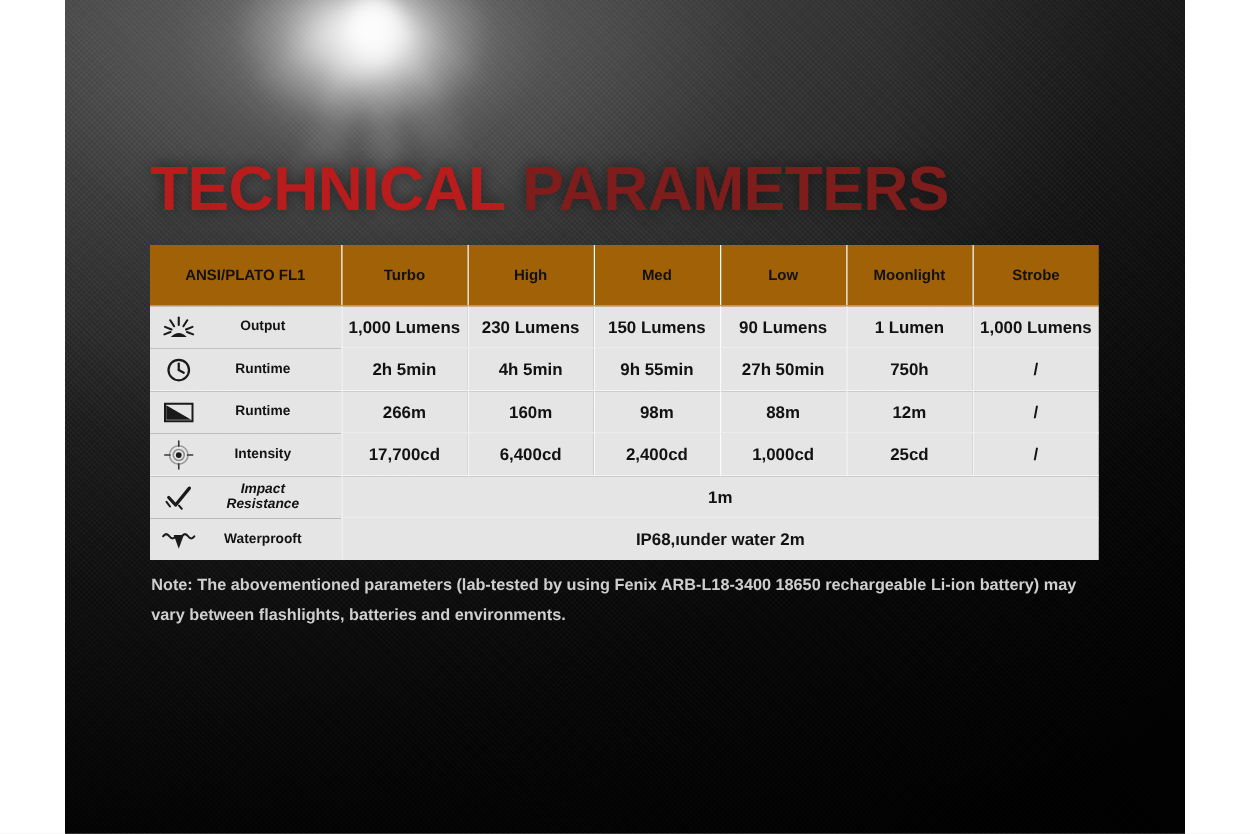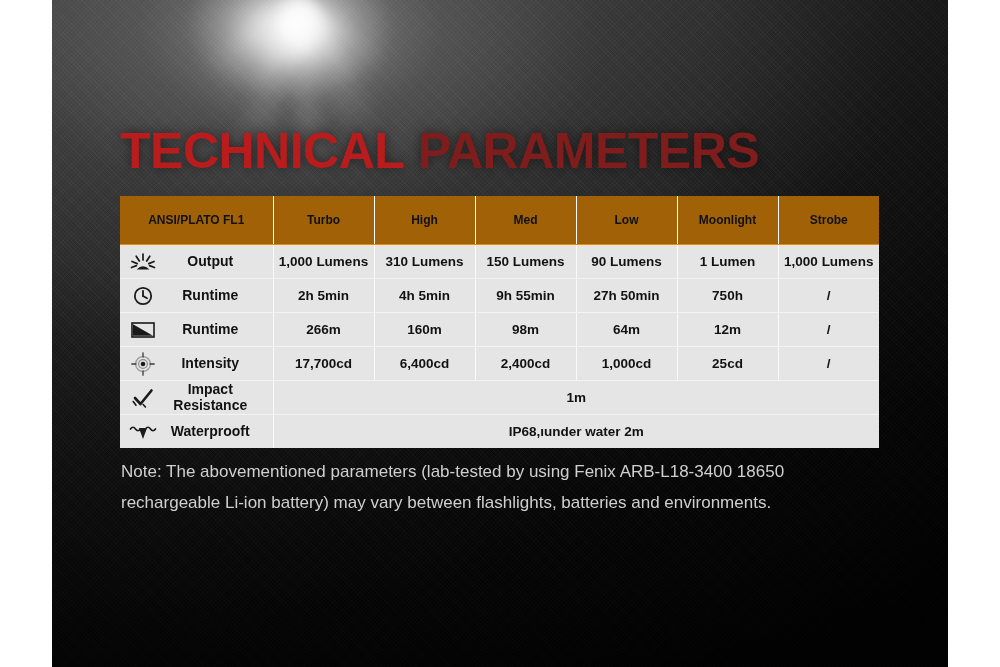--- a/index.html
+++ b/index.html
@@ -77,30 +77,30 @@
     border-bottom:1px solid #f3f3f3;
   }
   table.spec tr.body td:last-child{border-right:none;}
   table.spec tr.body:last-child td{border-bottom:none;}
   td.label-cell{
     text-align:left;position:relative;padding-left:0;
   }
   .label-inner{display:flex;align-items:center;height:100%;}
   .ico{width:46px;min-width:46px;display:flex;align-items:center;justify-content:center;}
   .ico svg{display:block;}
-  .label-text{flex:1;text-align:center;padding-right:18px;font-size:14px;line-height:1.08;}
-  td.tall{height:40px;}
+  .label-text{flex:1;text-align:center;padding-right:18px;font-size:11px;line-height:1.08;}
+  td.tall{height:40px;font-style:italic;}
   .dash{color:#9a9a9a;font-weight:normal;font-size:14px;}
   .value{font-weight:bold;}
   .merged{font-weight:bold;font-size:13.5px;}
 
   
   #note{
     position:absolute;left:121px;top:456px;width:760px;
-    color:#cfcfcf;font-size:17px;line-height:1.85;font-weight:normal;
+    color:#cfcfcf;font-size:13px;line-height:1.85;font-weight:bold;
   }
 </style>
 </head>
 <body>
 
 <div id="stage">
 
   <div id="panel">
     <div id="basegrad"></div>
     <div id="ray5" class="ray"></div>
@@ -154,21 +154,21 @@
                   <line x1="1.5" y1="15.5" x2="6.4" y2="13.6"></line>
                   <line x1="24.5" y1="15.5" x2="19.6" y2="13.6"></line>
                 </g>
                 <path d="M6.6 17.5 Q13 11.2 19.4 17.5 Z" fill="#1a1a1a"></path>
               </svg>
             </span>
             <span class="label-text">Output</span>
           </div>
         </td>
         <td class="value">1,000 Lumens</td>
-        <td class="value">310 Lumens</td>
+        <td class="value">230 Lumens</td>
         <td class="value">150 Lumens</td>
         <td class="value">90 Lumens</td>
         <td class="value">1 Lumen</td>
         <td class="value">1,000 Lumens</td>
       </tr>
 
       <tr class="body">
         <td class="label-cell">
           <div class="label-inner">
             <span class="ico">
@@ -197,21 +197,21 @@
                 <rect x="2" y="2" width="22" height="14" fill="none" stroke="#1a1a1a" stroke-width="1.6"></rect>
                 <path d="M3 3.2 L23 14.8 L3 14.8 Z" fill="#1a1a1a"></path>
               </svg>
             </span>
             <span class="label-text">Runtime</span>
           </div>
         </td>
         <td class="value">266m</td>
         <td class="value">160m</td>
         <td class="value">98m</td>
-        <td class="value">64m</td>
+        <td class="value">88m</td>
         <td class="value">12m</td>
         <td class="dash">/</td>
       </tr>
 
       <tr class="body">
         <td class="label-cell">
           <div class="label-inner">
             <span class="ico">
               <svg width="24" height="24" viewBox="0 0 24 24">
                 <circle cx="12" cy="12" r="7.4" fill="none" stroke="#9b9b9b" stroke-width="1.3"></circle>

